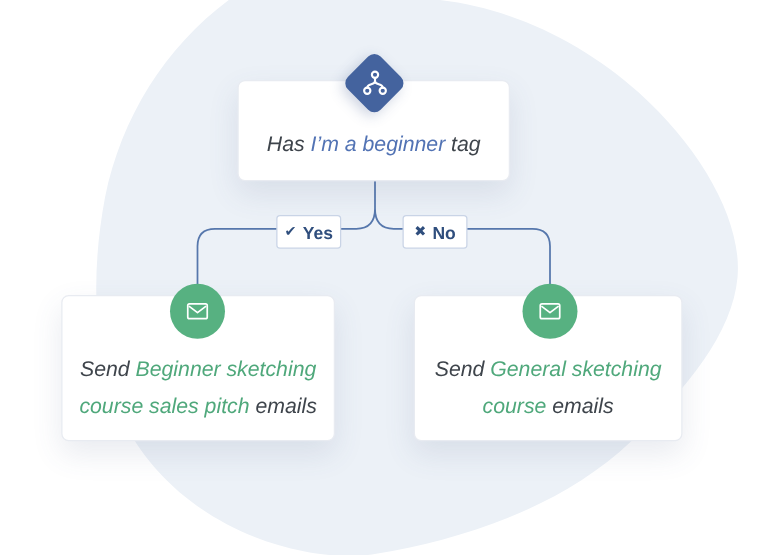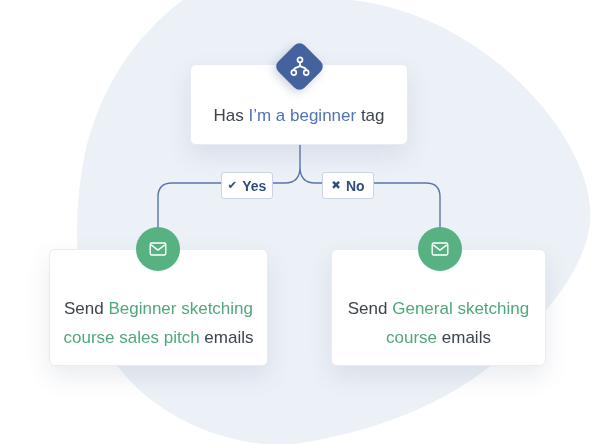--- a/index.html
+++ b/index.html
@@ -10,23 +10,24 @@
   }
   .stage svg.layer{position:absolute;left:0;top:0;}
   .card{
     position:absolute;background:#fff;
     border:1px solid var(--card-border,#E8EBF1);
     border-radius:6px;
     box-shadow:0 10px 24px rgba(74,94,130,.12);
     box-sizing:border-box;
     display:flex;align-items:center;justify-content:center;
     text-align:center;
+    font-style:italic;
   }
   .card-condition{left:190px;top:64px;width:218px;height:81px;padding-top:22px;}
-  .card-action{top:249px;height:117px;padding:30px 10px 0 10px;}
+  .card-action{top:236px;height:117px;padding:30px 10px 0 10px;}
   .card-action.left{left:49px;width:219px;}
   .card-action.right{left:331px;width:215px;}
   .card p{margin:0;font-size:17px;line-height:29px;color:var(--dark-text,#3E444B);}
   .hl-blue{color:var(--link-blue,#5273B4);}
   .hl-green{color:var(--green-text,#4FA87B);}
   .diamond{
     position:absolute;left:281px;top:48px;width:37px;height:37px;
     background:var(--brand-blue,#44639E);
     border-radius:7px;transform:rotate(45deg);
     box-shadow:0 4px 10px rgba(60,85,140,.25);

